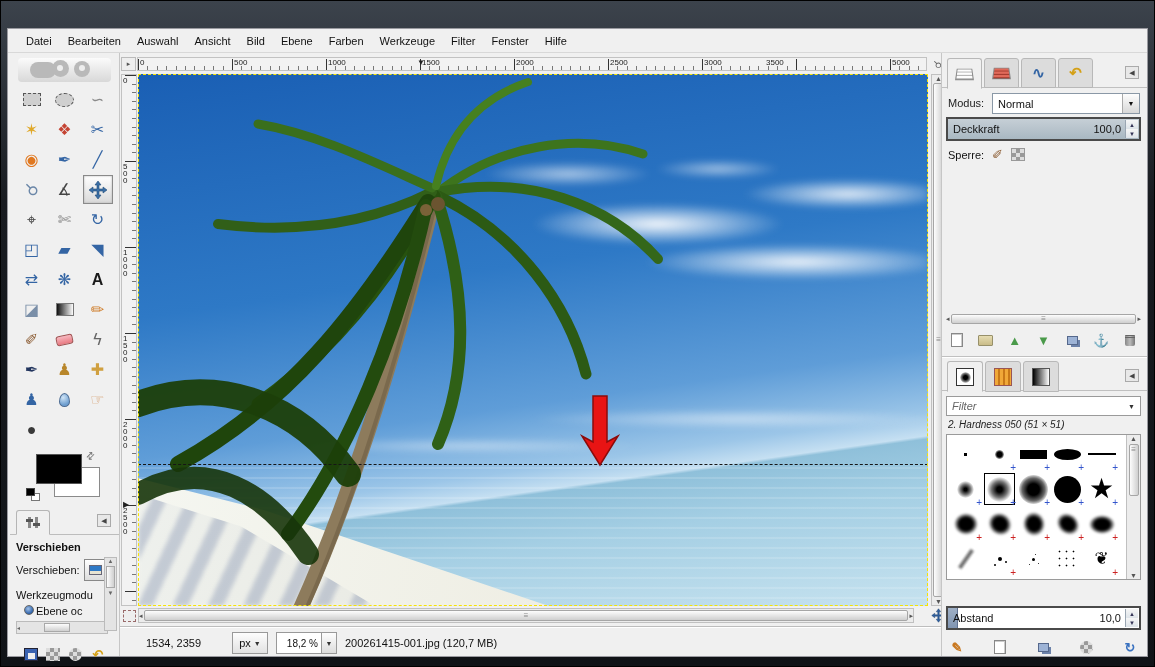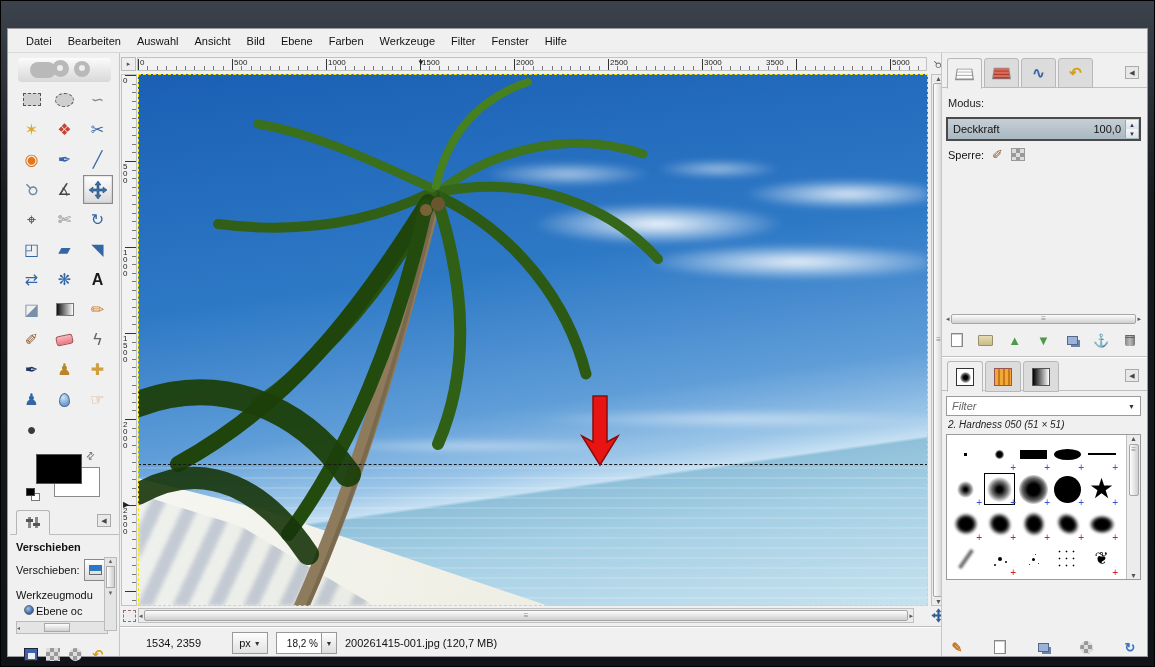--- a/index.html
+++ b/index.html
@@ -477,20 +477,24 @@
           <div class="rtab" style="left:79px;">
               <span class="tab-glyph" style="color:#3465a4;">∿</span>
             </div>
           <div class="rtab" style="left:116px;">
               <span class="tab-glyph" style="color:#d4a017;">↶</span>
             </div>
           <div class="collapse-btn" style="top:10px;">◀</div>
         </div>
 
         <span class="row-label" style="left:6px;top:44px;">Modus:</span>
+        <div class="mode-select">
+          <span class="val">Normal</span>
+          <span class="btn">▼</span>
+        </div>
 
         <div class="spinscale" style="left:4px;top:64px;right:6px;">
           <div class="fill" style="width:100%;"></div>
           <span class="lab">Deckkraft</span>
           <span class="num">100,0</span>
           <div class="spin-col">
               <div>▲</div>
               <div>▼</div>
             </div>
         </div>
@@ -617,20 +621,29 @@
               <div class="bcell">
                 <i class="bs b-chalk r3"></i>
               </div>
               <div class="bcell"></div>
               <div class="bcell"></div>
             </div>
           <div class="bg-vscroll">▲<div class="thumb">≡</div><div class="spacer"></div>▼</div>
         </div>
 
 
+        <div class="spinscale" style="left:4px;top:553px;right:6px;">
+          <div class="fill" style="width:10px;background:linear-gradient(#9fb0c6,#8095b2);border-right:1px solid #607090;"></div>
+          <span class="lab">Abstand</span>
+          <span class="num">10,0</span>
+          <div class="spin-col">
+              <div>▲</div>
+              <div>▼</div>
+            </div>
+        </div>
 
         <div class="btn-row" style="top:584px;" id="brushBtns">
             <div class="panel-btn">
               <span style="color: rgb(200, 120, 32); font-size: 13px; font-weight: bold;">✎</span>
             </div>
             <div class="panel-btn">
               <i class="ic-page" style="display: block;"></i>
             </div>
             <div class="panel-btn">
               <i class="ic-dup" style="display: block;"></i>

